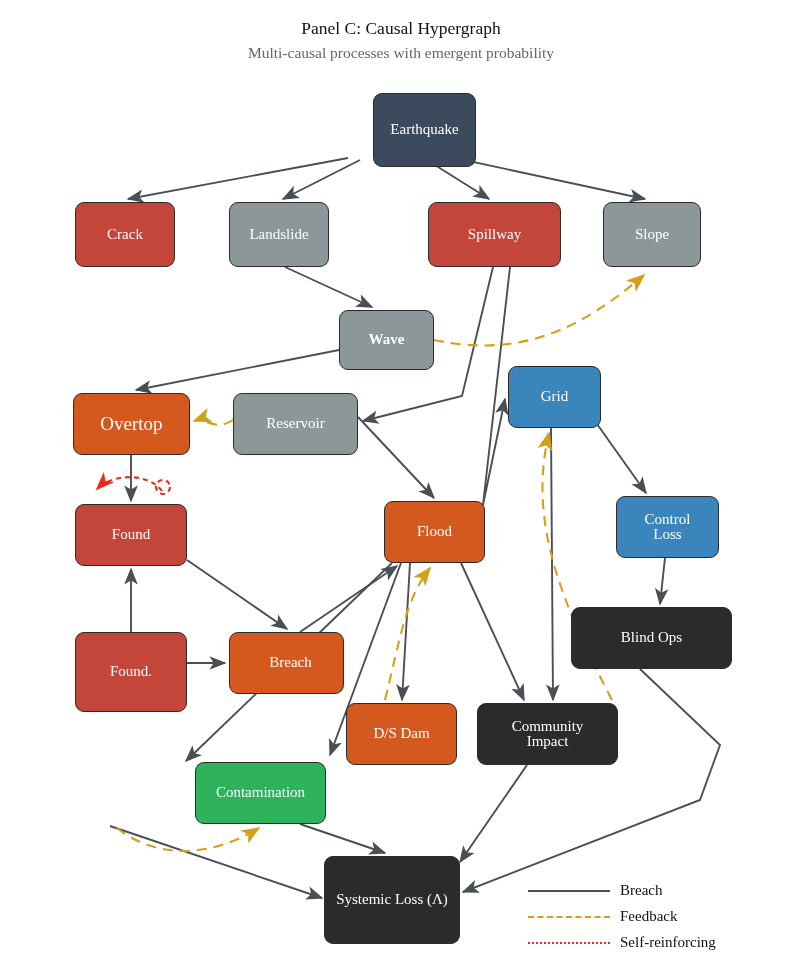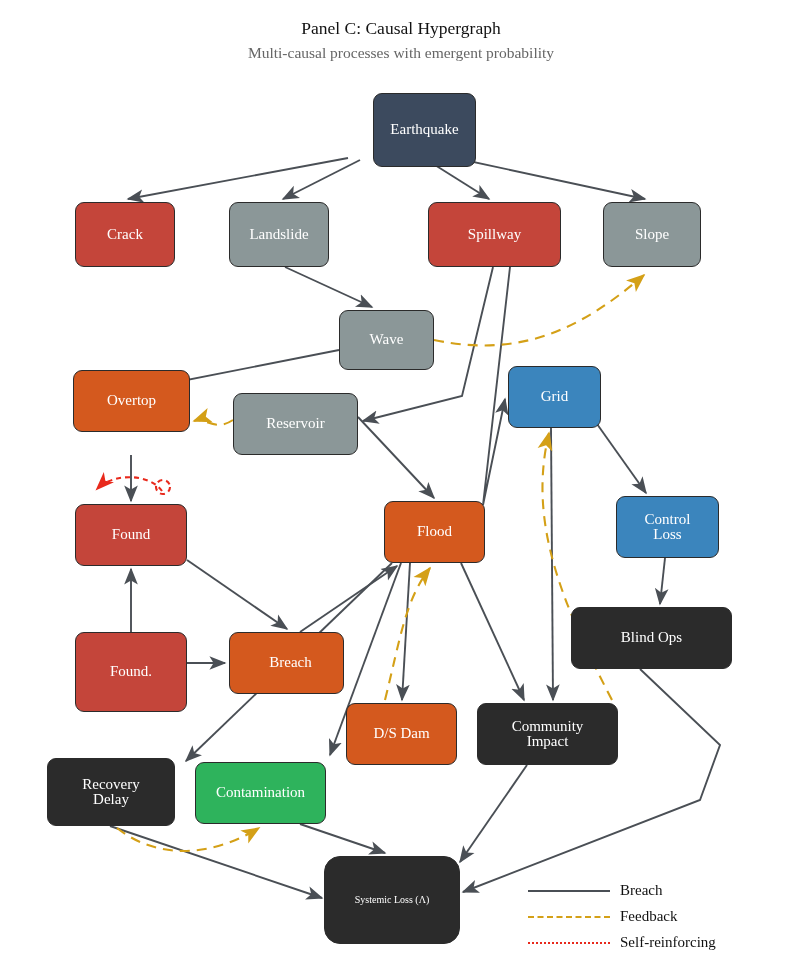--- a/index.html
+++ b/index.html
@@ -103,23 +103,23 @@
     <div class="node" style="left: 229px; top: 202px; width: 100px; height: 65px; background: rgb(139, 151, 152); font-size: 15px;">
       <span style="white-space: pre-line;">Landslide</span>
     </div>
     <div class="node" style="left: 428px; top: 202px; width: 133px; height: 65px; background: rgb(196, 69, 58); font-size: 15px;">
       <span style="white-space: pre-line;">Spillway</span>
     </div>
     <div class="node" style="left: 603px; top: 202px; width: 98px; height: 65px; background: rgb(139, 151, 152); font-size: 15px; text-align: center;">
       <span style="white-space: pre-line;">Slope</span>
     </div>
     <div class="node" style="left: 339px; top: 310px; width: 95px; height: 60px; background: rgb(139, 151, 152); font-size: 15px;">
-      <span style="white-space: pre-line;">Wave</span>
+      <span style="white-space: pre-line; font-weight: bold;">Wave</span>
     </div>
-    <div class="node" style="left: 73px; top: 370px; width: 117px; height: 62px; background: rgb(212, 89, 30); font-size: 15px;">
+    <div class="node" style="left: 73px; top: 393px; width: 117px; height: 62px; background: rgb(212, 89, 30); font-size: 19px;">
       <span style="white-space: pre-line;">Overtop</span>
     </div>
     <div class="node" style="left: 233px; top: 393px; width: 125px; height: 62px; background: rgb(139, 151, 152); font-size: 15px;">
       <span style="white-space: pre-line;">Reservoir</span>
     </div>
     <div class="node" style="left: 508px; top: 366px; width: 93px; height: 62px; background: rgb(59, 133, 189); font-size: 15px;">
       <span style="white-space: pre-line;">Grid</span>
     </div>
     <div class="node" style="left: 616px; top: 496px; width: 103px; height: 62px; background: rgb(59, 133, 189); font-size: 15px;">
       <span style="white-space: pre-line;">Control
@@ -140,23 +140,19 @@
     <div class="node" style="left: 229px; top: 632px; width: 115px; height: 62px; background: rgb(212, 89, 30); font-size: 15px;">
       <span style="white-space: pre-line; margin-left: 8px;">Breach</span>
     </div>
     <div class="node" style="left: 346px; top: 703px; width: 111px; height: 62px; background: rgb(212, 89, 30); font-size: 15px;">
       <span style="white-space: pre-line;">D/S Dam</span>
     </div>
     <div class="node" style="left: 477px; top: 703px; width: 141px; height: 62px; background: rgb(43, 43, 43); font-size: 15px;">
       <span style="white-space: pre-line;">Community
 Impact</span>
     </div>
-    <div class="node" style="left: 47px; top: 758px; width: 128px; height: 68px; background: rgb(43, 43, 43); font-size: 15px;">
-      <span style="white-space: pre-line;">Recovery
-Delay</span>
-    </div>
     <div class="node" style="left: 195px; top: 762px; width: 131px; height: 62px; background: rgb(46, 179, 92); font-size: 15px;">
       <span style="white-space: pre-line;">Contamination</span>
     </div>
-    <div class="node" style="left: 324px; top: 856px; width: 136px; height: 88px; background: rgb(43, 43, 43); font-size: 10px; border-radius: 16px;">
+    <div class="node" style="left: 324px; top: 856px; width: 136px; height: 88px; background: rgb(43, 43, 43); font-size: 15px;">
       <span style="white-space: pre-line;">Systemic Loss (Λ)</span>
     </div>
   </div>
 
 </body></html>

